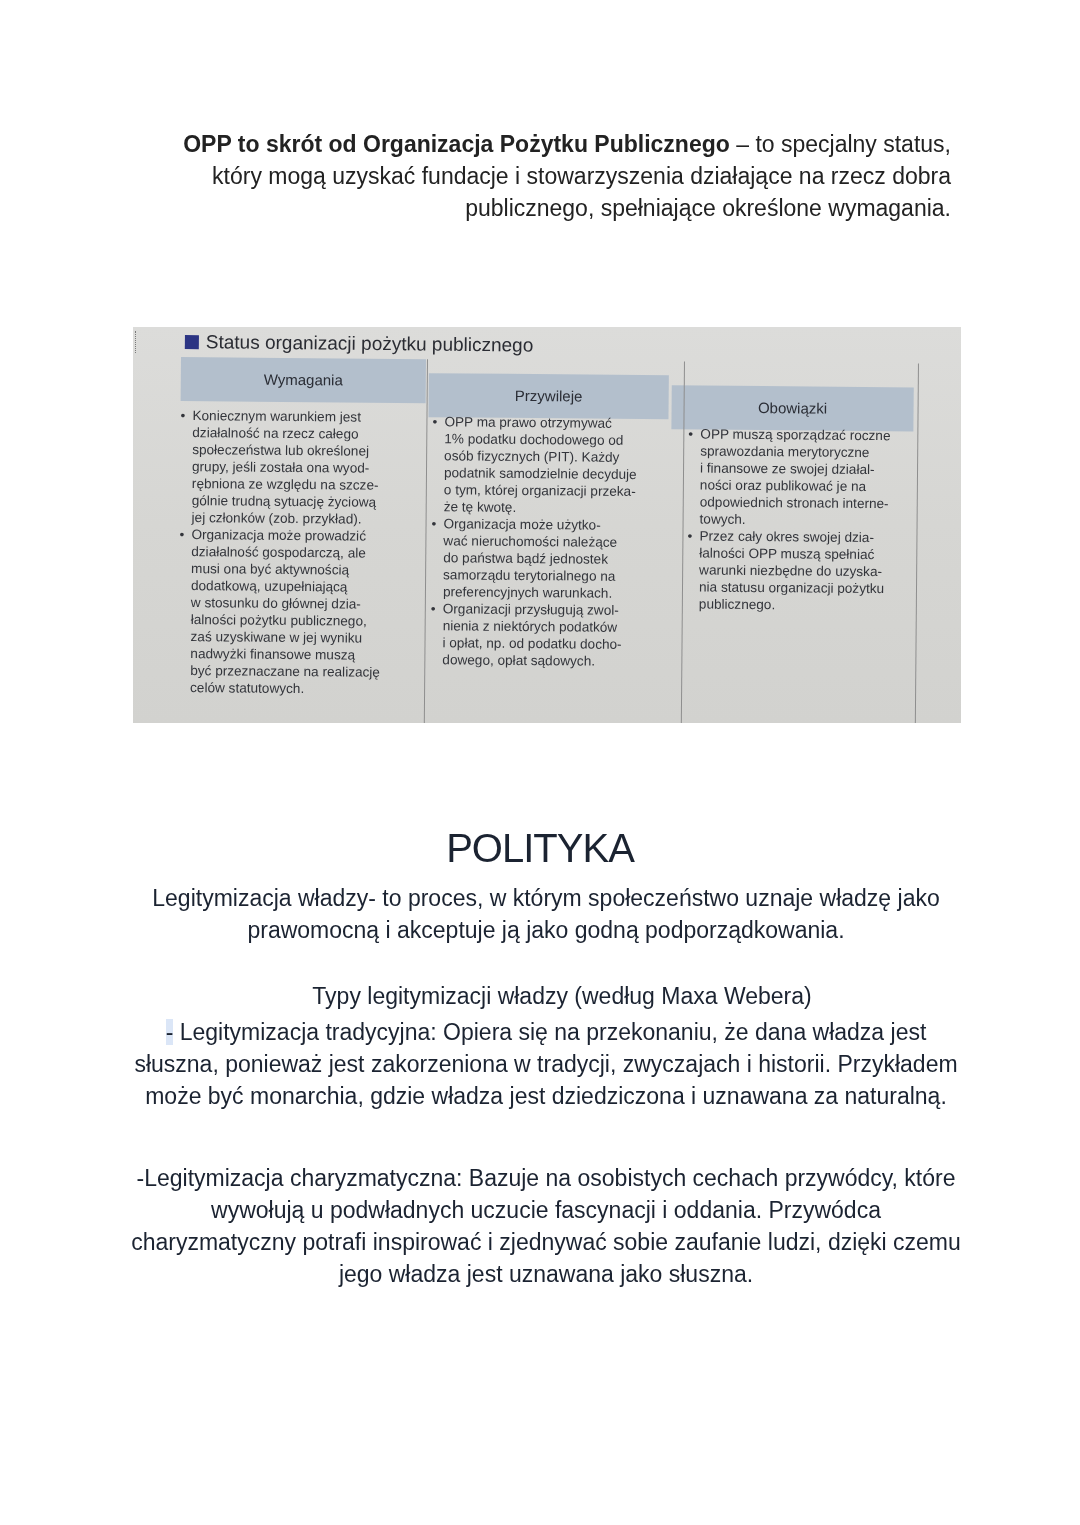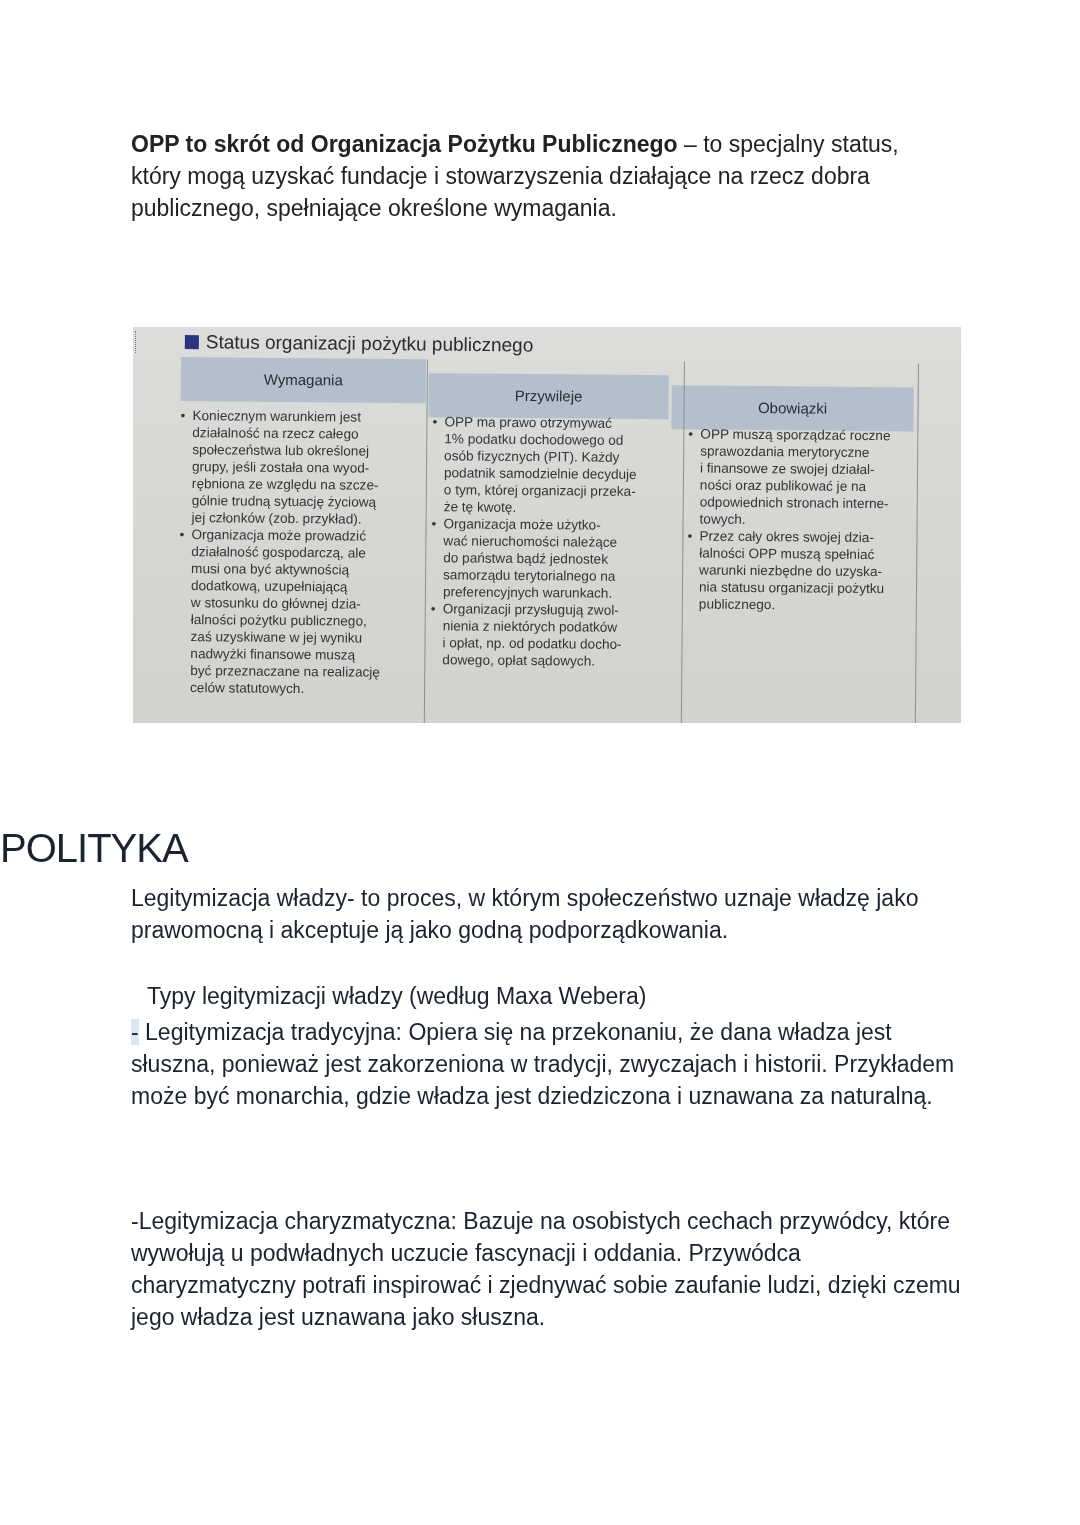--- a/index.html
+++ b/index.html
@@ -1,20 +1,20 @@
 <!DOCTYPE html>
 <html><head>
 <meta charset="utf-8">
 <style>
   html, body { margin: 0; padding: 0; background: #ffffff; }
   body { width: 1080px; height: 1525px; position: relative; overflow: hidden;
          font-family: "Liberation Sans", sans-serif; color: #1f2430; }
 
   .intro { position: absolute; left: 131px; top: 128px; width: 820px;
-           font-size: 23px; line-height: 32px; color: #222222; }
+           font-size: 23px; line-height: 32px; color: #222222; text-align: right; }
   .intro b { font-weight: bold; }
 
   
   .photo { position: absolute; left: 133px; top: 327px; width: 828px; height: 396px;
            background: linear-gradient(180deg, #dcdcda 0%, #d6d6d3 50%, #d2d2cf 100%);
            overflow: hidden; text-decoration: underline; }
   .photo-title { position: absolute; left: 52px; top: 4px; font-size: 19px; color: #2a2c33;
                  transform: rotate(0.6deg); transform-origin: left top; white-space: nowrap; }
   .photo-title .sq { display: inline-block; width: 14px; height: 14px; background: #2b3483;
                      margin-right: 7px; vertical-align: -1px; }
@@ -30,28 +30,28 @@
   .col ul { margin: 0; padding: 0; list-style: none; }
   .col li { position: relative; padding-left: 12px; margin: 0 0 0 0; }
   .col li::before { content: "•"; position: absolute; left: 0; top: 0; }
   .col .ln { display: block; white-space: nowrap; }
   .col1 { left: 0px; top: 50px; width: 240px; }
   .col2 { left: 252px; top: 54px; width: 236px; }
   .col3 { left: 508px; top: 64px; width: 230px; }
   .edge-mark { position: absolute; left: 2px; top: 4px; width: 6px; height: 22px;
                border-left: 1px dotted #7a7a7a; }
 
-  .heading { position: absolute; left: 0; width: 1080px; top: 826px; text-align: left;
+  .heading { position: absolute; left: 0; width: 1080px; top: 826px; text-align: center;
              font-size: 40px; letter-spacing: -1px; color: #1b2331; font-weight: normal; }
   .para { position: absolute; left: 131px; width: 830px; font-size: 23px; line-height: 32px;
-          color: #1b2331; }
+          color: #1b2331; text-align: center; }
   .p1 { top: 882px; }
   .p2 { top: 980px; margin-left: 16px; }
   .p3 { top: 1016px; }
-  .p4 { top: 1205px; }
+  .p4 { top: 1162px; }
   .sel-mark { background: #dbe6f7; }
 </style>
 </head>
 <body>
 
 <div class="intro">
   <b>OPP to skrót od Organizacja Pożytku Publicznego</b><span> – to specjalny status, który mogą uzyskać fundacje i stowarzyszenia działające na rzecz dobra publicznego, spełniające określone wymagania.</span>
 </div>
 
 <div class="photo">

